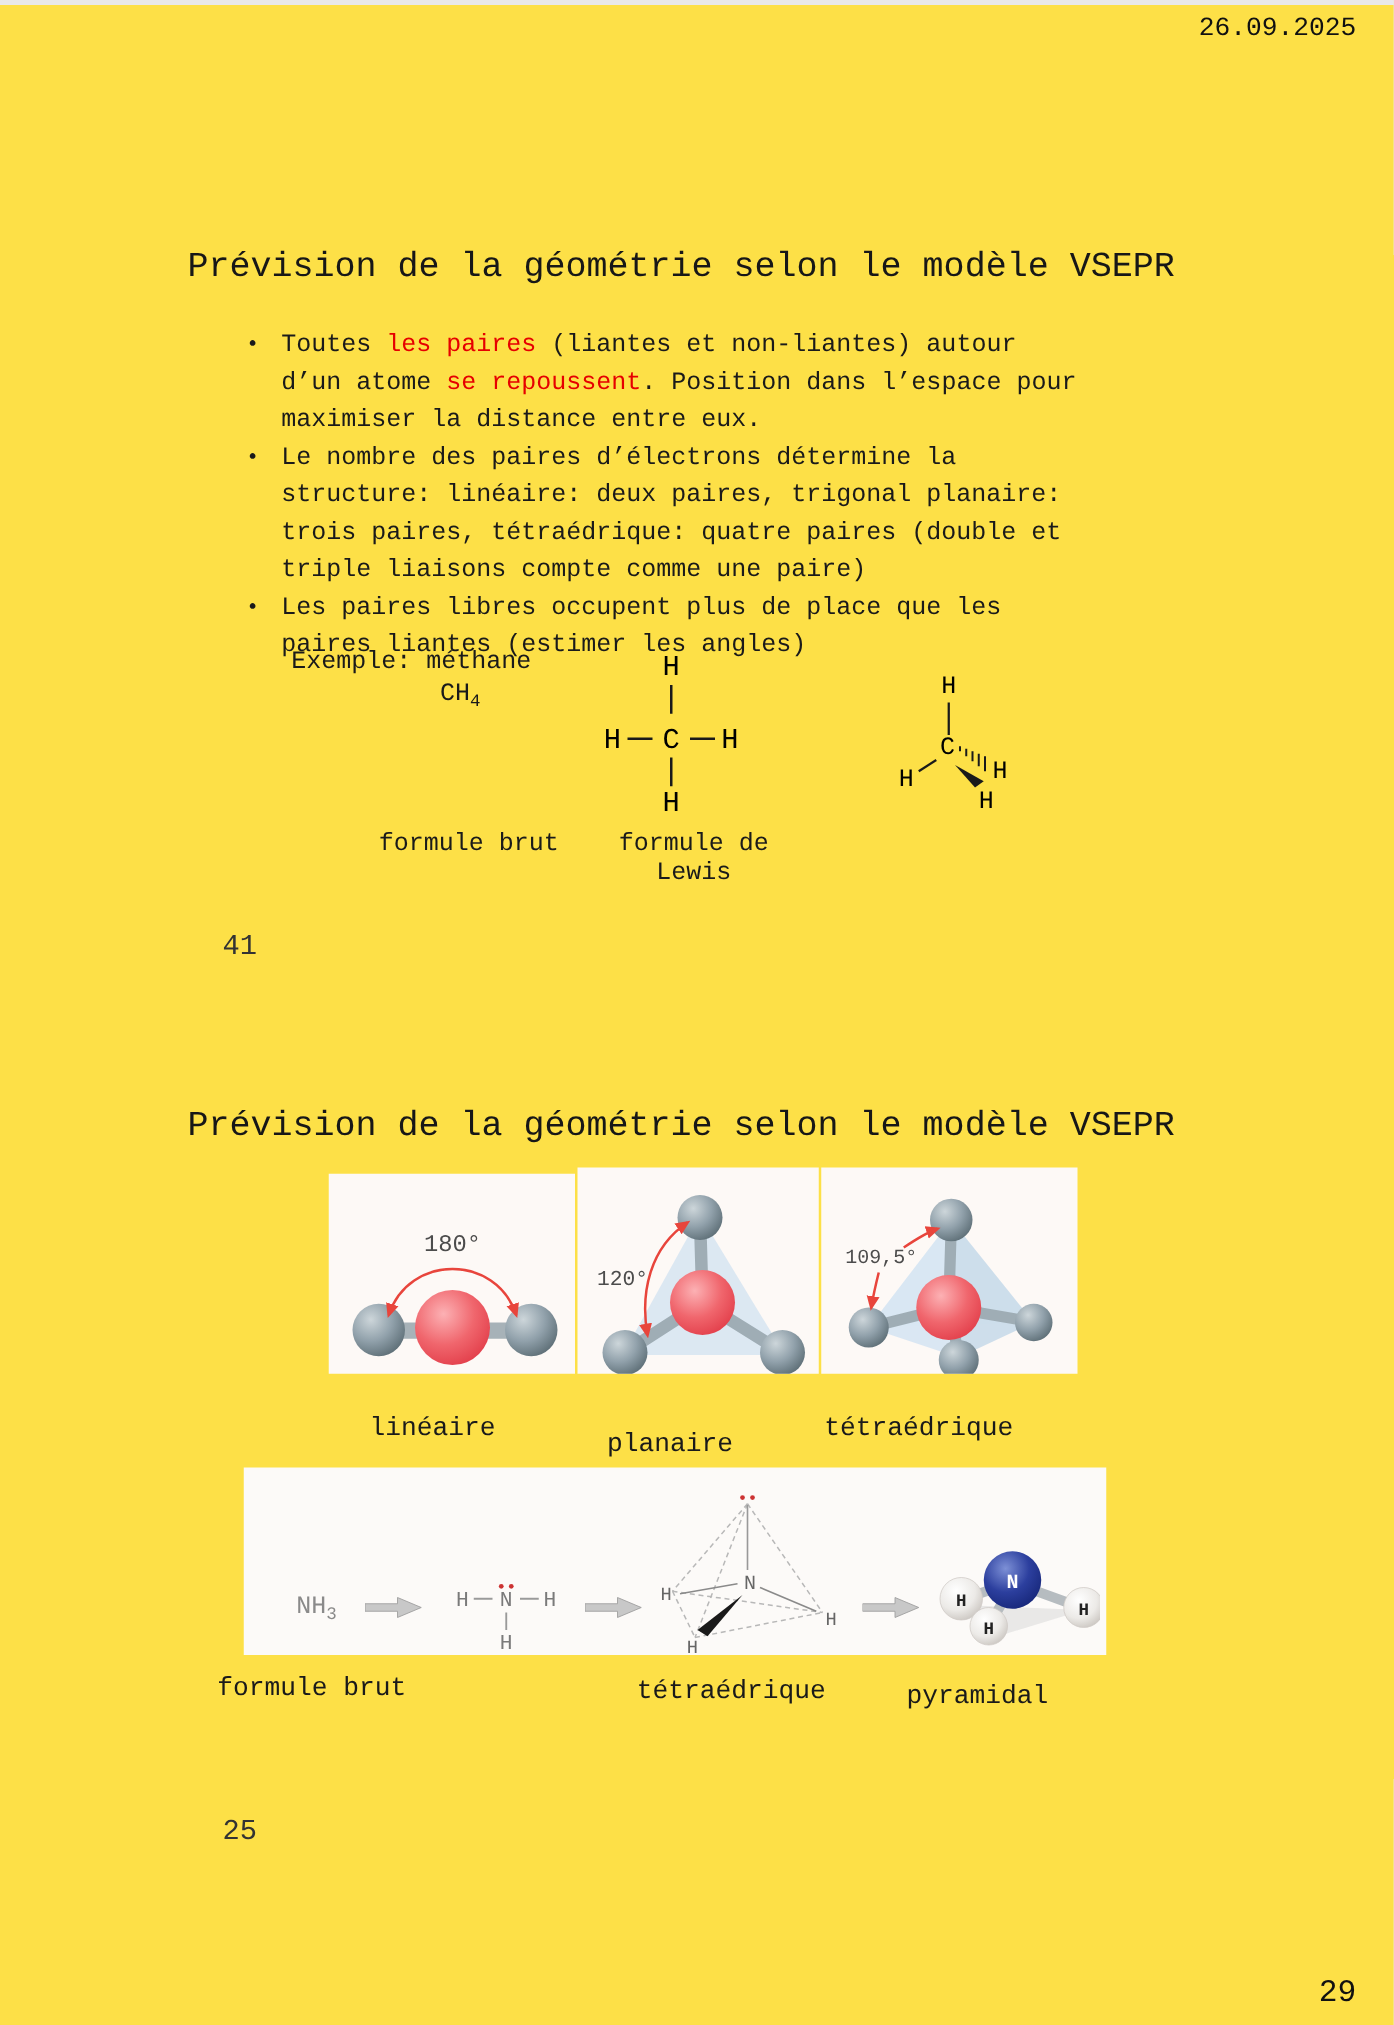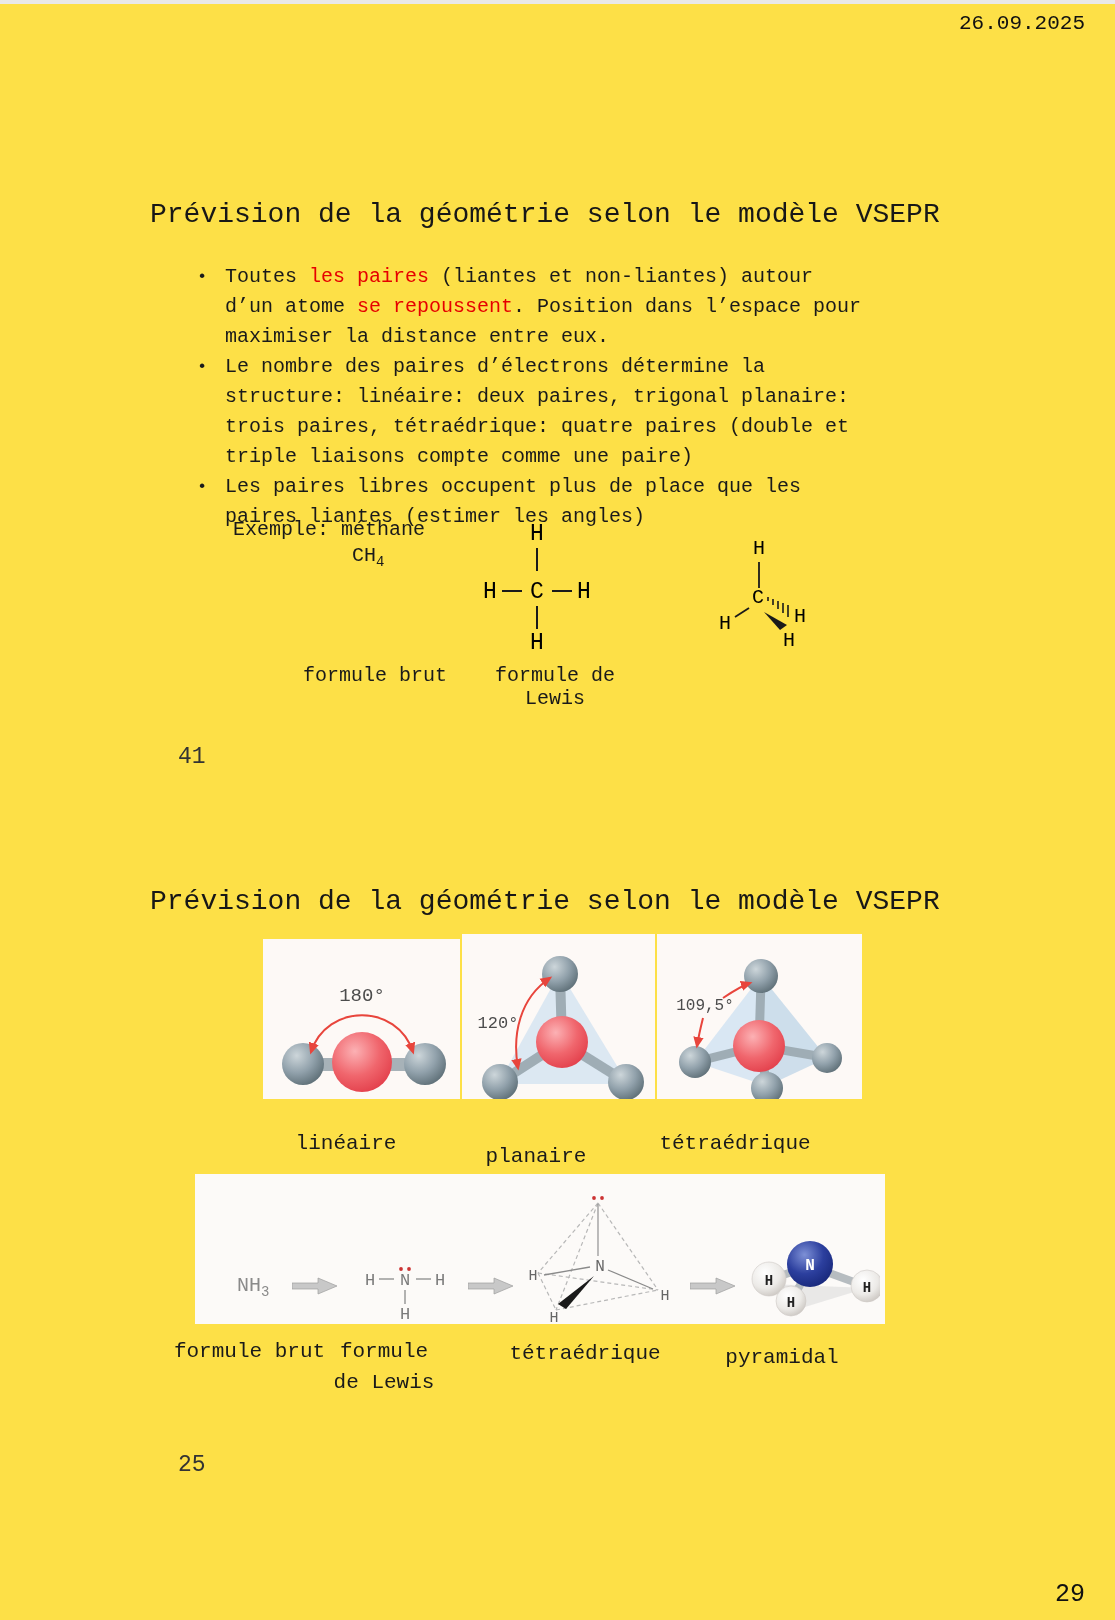--- a/index.html
+++ b/index.html
@@ -230,23 +230,19 @@
       <circle cx="46" cy="65" r="15" fill="url(#gWhite)" stroke="#cfcac6" stroke-width="0.6"></circle>
       <circle cx="65" cy="28" r="23" fill="url(#gBlue)"></circle>
       <text x="65" y="34" font-size="16" font-weight="bold" text-anchor="middle" fill="#ffffff">N</text>
       <text x="24" y="49" font-size="14" font-weight="bold" text-anchor="middle" fill="#222222">H</text>
       <text x="122" y="56" font-size="14" font-weight="bold" text-anchor="middle" fill="#222222">H</text>
       <text x="46" y="71" font-size="14" font-weight="bold" text-anchor="middle" fill="#222222">H</text>
     </svg>
   </div>
 
   <div class="abs nh-label" style="left:167px;top:1336px;width:165px;">formule brut</div>
-  <div class="abs nh-label" style="left:314px;top:1336px;width:140px;">
-    <div>formule</div>
-    <div style="margin-top:8px;">de Lewis</div>
-  </div>
   <div class="abs nh-label" style="left:505px;top:1338px;width:160px;">tétraédrique</div>
   <div class="abs nh-label" style="left:712px;top:1342px;width:140px;">pyramidal</div>
 
 
   <div class="abs slide-num" style="left:178px;top:1448px;">25</div>
 
 </div>
 
 </body></html>

